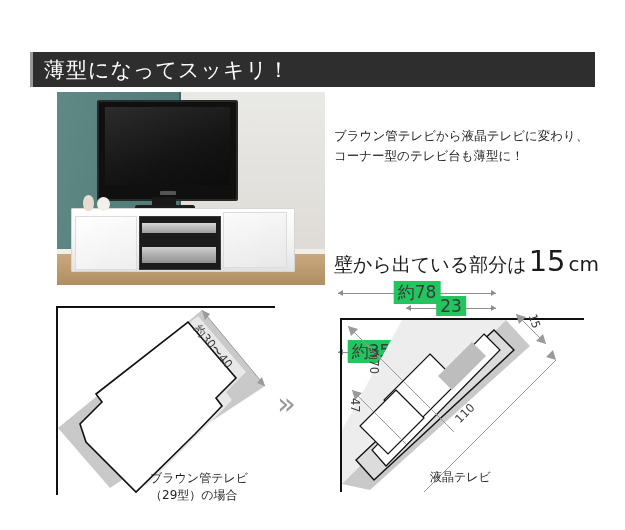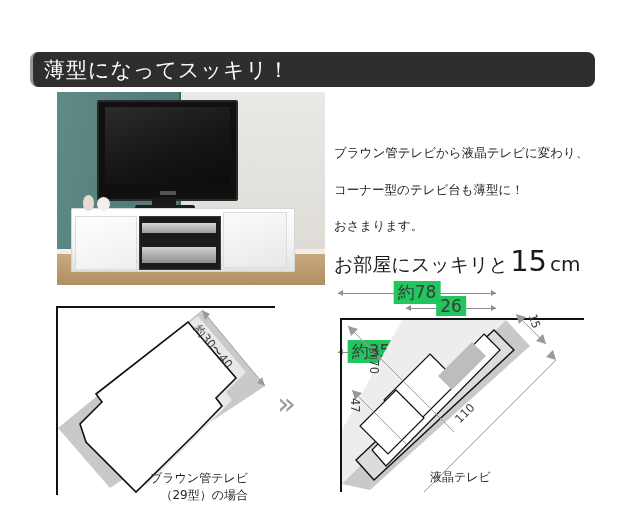--- a/index.html
+++ b/index.html
@@ -7,21 +7,21 @@
     width:625px;height:530px;background:#ffffff;
     font-family:"DejaVu Sans","Liberation Sans",sans-serif;
     color:#1a1a1a;overflow:hidden;position:relative;
   }
   .page{position:absolute;inset:0;}
 
   
   .header-bar{
     position:absolute;left:30px;top:52px;width:565px;height:35px;
     background:#2e2e2e;border-left:3px solid #9a9a9a;
-    box-sizing:border-box;display:flex;align-items:center;border-radius:8px;
+    box-sizing:border-box;display:flex;align-items:center;
   }
   .header-title{
     color:#ffffff;font-size:21px;letter-spacing:1px;
     padding-left:11px;white-space:nowrap;font-weight:400;
   }
 
   
   .photo{
     position:absolute;left:57px;top:92px;width:268px;height:193px;
     overflow:hidden;background:#cfd7d4;
@@ -58,21 +58,21 @@
     background:linear-gradient(180deg,#d8d8d8,#9c9c9c);}
   .ph-dev2{position:absolute;left:85px;top:155px;width:74px;height:16px;
     background:linear-gradient(180deg,#cfcfcf,#8f8f8f);}
   .ph-vase1{position:absolute;left:26px;top:103px;width:11px;height:16px;
     background:#e6ddd0;border-radius:50% 50% 45% 45%;}
   .ph-vase2{position:absolute;left:40px;top:105px;width:13px;height:14px;
     background:#f2f0ea;border-radius:50%;}
 
   
   .body-copy{position:absolute;left:334px;top:126px;width:270px;}
-  .body-copy .ln{font-size:12.5px;line-height:19.5px;white-space:nowrap;color:#1f1f1f;margin-top:17px;}
+  .body-copy .ln{font-size:12.5px;line-height:19.5px;white-space:nowrap;color:#1f1f1f;}
 
   .headline{position:absolute;left:334px;top:247px;
     display:flex;align-items:baseline;white-space:nowrap;}
   .headline .hl-a{font-size:19px;}
   .headline .hl-num{font-size:29px;line-height:1;margin:0 1px 0 2px;}
   .headline .hl-unit{font-size:20px;margin-left:2px;}
 
   
   .dim-row{position:absolute;height:16px;}
   .dim-line{position:absolute;left:0;right:0;top:50%;height:1px;background:#8d8d8d;}
@@ -94,21 +94,21 @@
   .diagram{position:absolute;}
   .dg-left{left:50px;top:300px;width:225px;height:195px;}
   .dg-right{left:334px;top:312px;width:250px;height:180px;}
   .walls{position:absolute;left:0;top:0;width:100%;height:100%;}
   .wall-v{position:absolute;left:6px;top:6px;width:1.5px;bottom:0;background:#111;}
   .wall-h{position:absolute;left:6px;top:6px;right:0;height:1.5px;background:#111;}
 
   .chevrons{position:absolute;left:277px;top:388px;
     font-size:31px;color:#9b9b9b;letter-spacing:-5px;line-height:1;}
 
-  .caption{position:absolute;text-align:right;font-size:12px;
+  .caption{position:absolute;text-align:left;font-size:12px;
     line-height:17px;color:#1f1f1f;white-space:nowrap;}
   .cap-left{left:150px;top:470px;}
   .cap-right{left:430px;top:470px;font-family:Liberation Mono, monospace;}
 </style>
 </head>
 <body>
 
 <div class="page">
 
   <div class="header-bar">
@@ -135,40 +135,39 @@
     <div class="ph-dev1"></div>
     <div class="ph-dev2"></div>
     <div class="ph-door-r"></div>
     <div class="ph-vase1"></div>
     <div class="ph-vase2"></div>
   </div>
 
   <div class="body-copy">
     <div class="ln">ブラウン管テレビから液晶テレビに変わり、</div>
     <div class="ln">コーナー型のテレビ台も薄型に！</div>
-    <div class="ln">おさまります。</div>
   </div>
 
   <div class="headline">
-    <span class="hl-a">お部屋にスッキリと</span>
+    <span class="hl-a">壁から出ている部分は</span>
     <span class="hl-num">15</span>
     <span class="hl-unit">cm</span>
   </div>
 
   <div class="dim-row dim78">
     <div class="dim-line"></div>
     <span class="dim-lbl">約78</span>
   </div>
   <div class="dim-row dim35">
     <div class="dim-line"></div>
     <span class="dim-lbl">約35</span>
   </div>
   <div class="dim-row dim43">
     <div class="dim-line"></div>
-    <span class="dim-lbl">26</span>
+    <span class="dim-lbl">23</span>
   </div>
 
   <div class="diagram dg-left">
     <div class="walls">
       <div class="wall-v"></div>
       <div class="wall-h"></div>
     </div>
     <svg width="225" height="195" style="position:absolute;left:0;top:0;">
       <polygon points="152,10 215,86 60,188 8,128" fill="#c9c9c9" stroke="none"></polygon>
       <polygon points="148,16 196,72 176,92 182,100 155,128 96,186 46,136 40,118 62,96 56,88" fill="#e8e8e8" stroke="none"></polygon>

